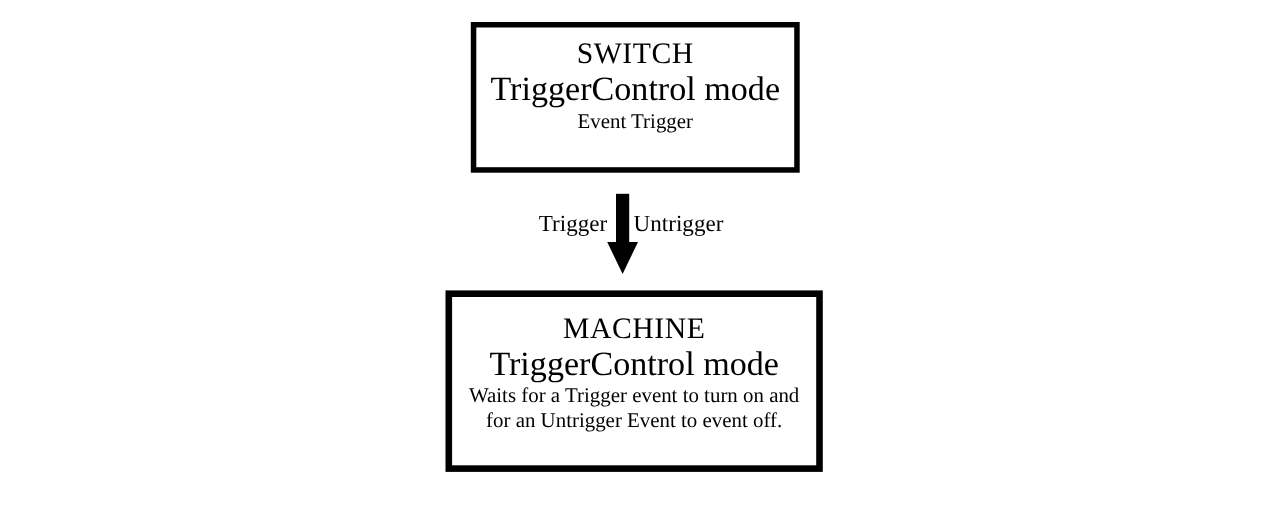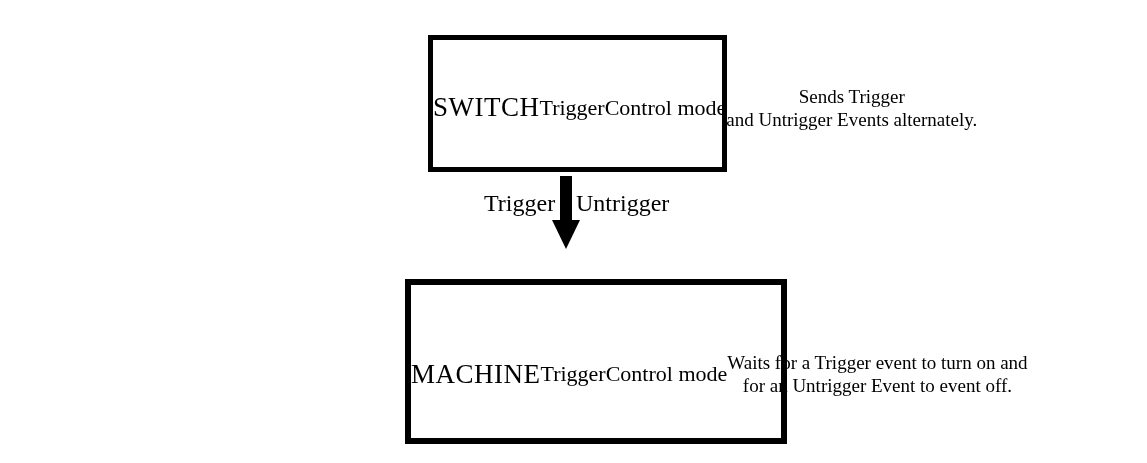--- a/index.html
+++ b/index.html
@@ -22,50 +22,50 @@
     background: #ffffff;
   }
 
   
   .node-box {
     position: absolute;
     box-sizing: border-box;
     background: #ffffff;
     border: 5px solid #000000;
     display: flex;
+    flex-direction: column;
     align-items: center;
     justify-content: flex-start;
     text-align: center;
-    margin-top: 15px;
   }
   #switch-node {
     left: 428px;
     top: 20px;
     width: 299px;
     height: 137px;
     border-width: 5px;
     padding-top: 7px;
   }
   #machine-node {
     left: 405px;
     top: 264px;
-    width: 382px;
+    width: 343px;
     height: 165px;
     border-width: 6px;
-    padding-top: 24px;
+    padding-top: 12px;
   }
 
   .node-title {
     font-size: 27px;
     line-height: 32px;
     letter-spacing: 0.5px;
     white-space: nowrap;
   }
   .node-mode {
-    font-size: 22px;
+    font-size: 31px;
     line-height: 33px;
     white-space: nowrap;
   }
   .node-desc {
     font-size: 19px;
     line-height: 23px;
     white-space: nowrap;
   }
   #switch-node .node-desc-block {
     margin-top: 2px;
@@ -83,21 +83,21 @@
     width: 40px;
     height: 74px;
   }
   .arrow svg {
     display: block;
   }
 
   
   .edge-label {
     position: absolute;
-    font-size: 24px;
+    font-size: 21px;
     line-height: 24px;
     white-space: nowrap;
   }
   #edge-label-trigger {
     left: 484px;
     top: 191px;
     text-align: right;
     width: 68px;
   }
   #edge-label-untrigger {
@@ -108,22 +108,21 @@
 </style>
 </head>
 <body>
 
 <div class="canvas">
 
   <div class="node-box" id="switch-node">
     <div class="node-title">SWITCH</div>
     <div class="node-mode">TriggerControl mode</div>
     <div class="node-desc-block">
-      <div class="node-desc">Sends Trigger</div>
-      <div class="node-desc">and Untrigger Events alternately.</div>
+      <div class="node-desc">Event Trigger</div>
     </div>
   </div>
 
   <div class="edge-label" id="edge-label-trigger">Trigger</div>
 
   <div class="edge-label" id="edge-label-untrigger">Untrigger</div>
 
   <div class="arrow">
     <svg width="40" height="74" viewBox="0 0 40 74" xmlns="http://www.w3.org/2000/svg">
 

